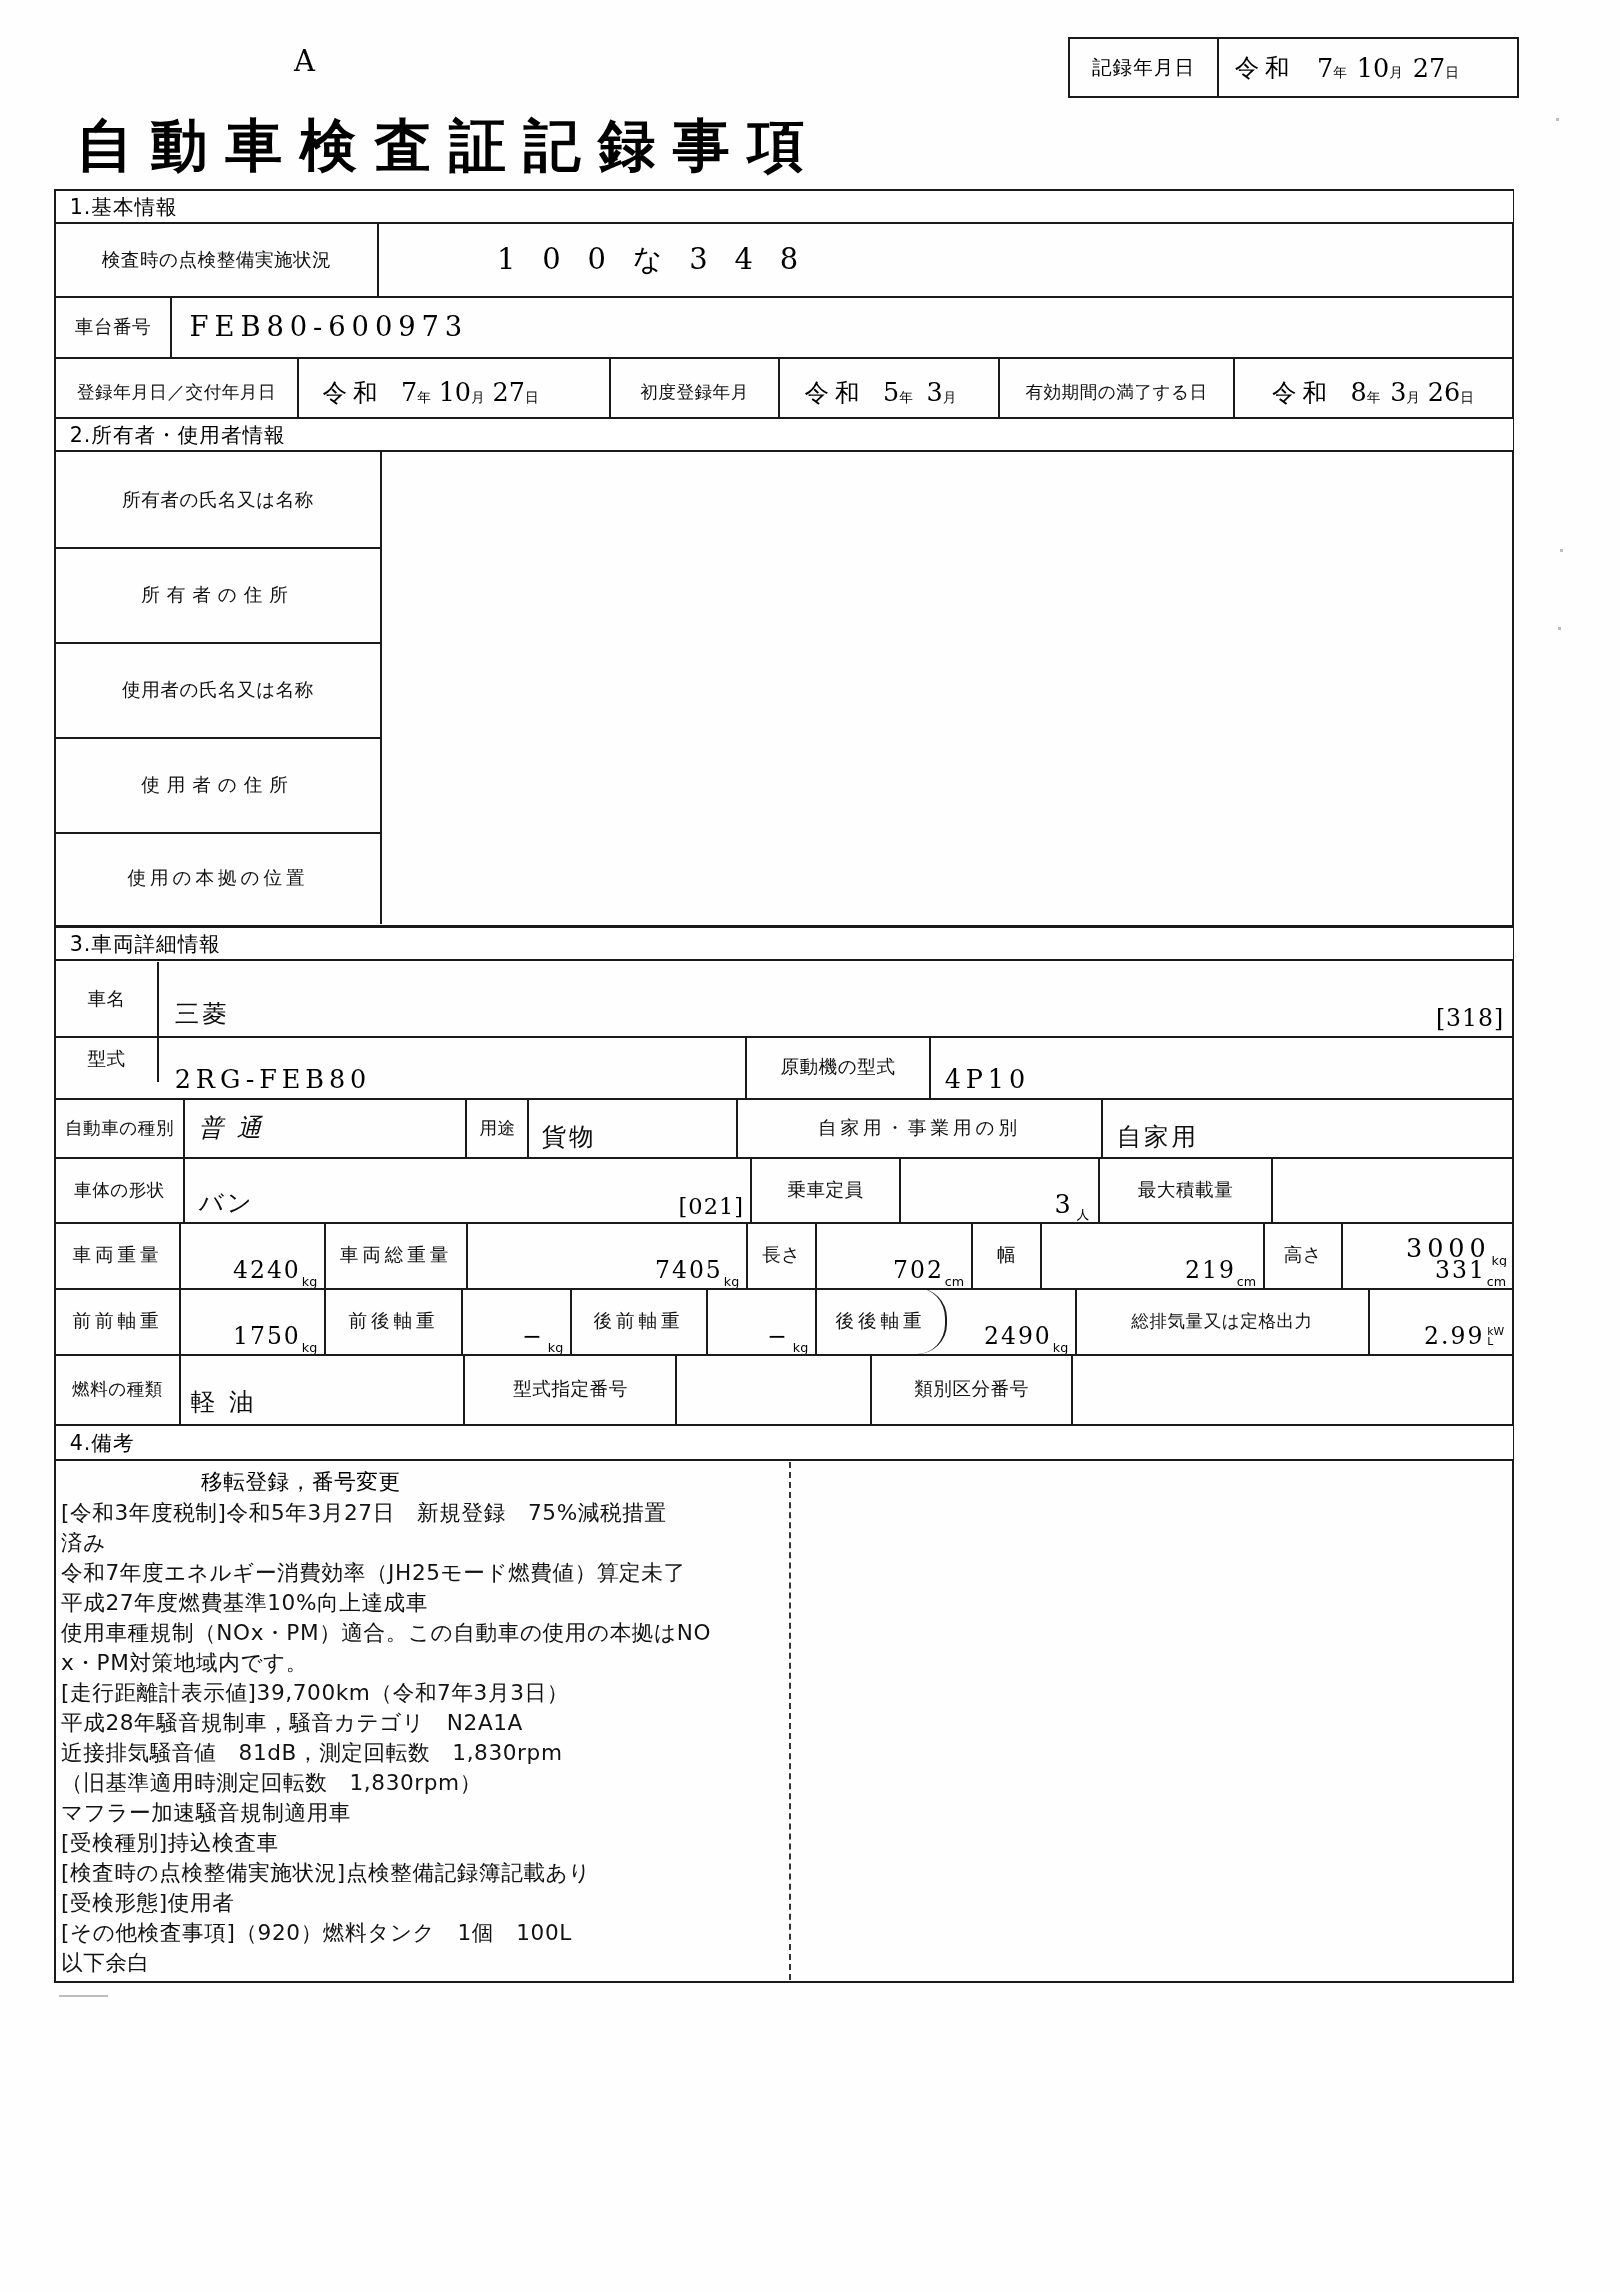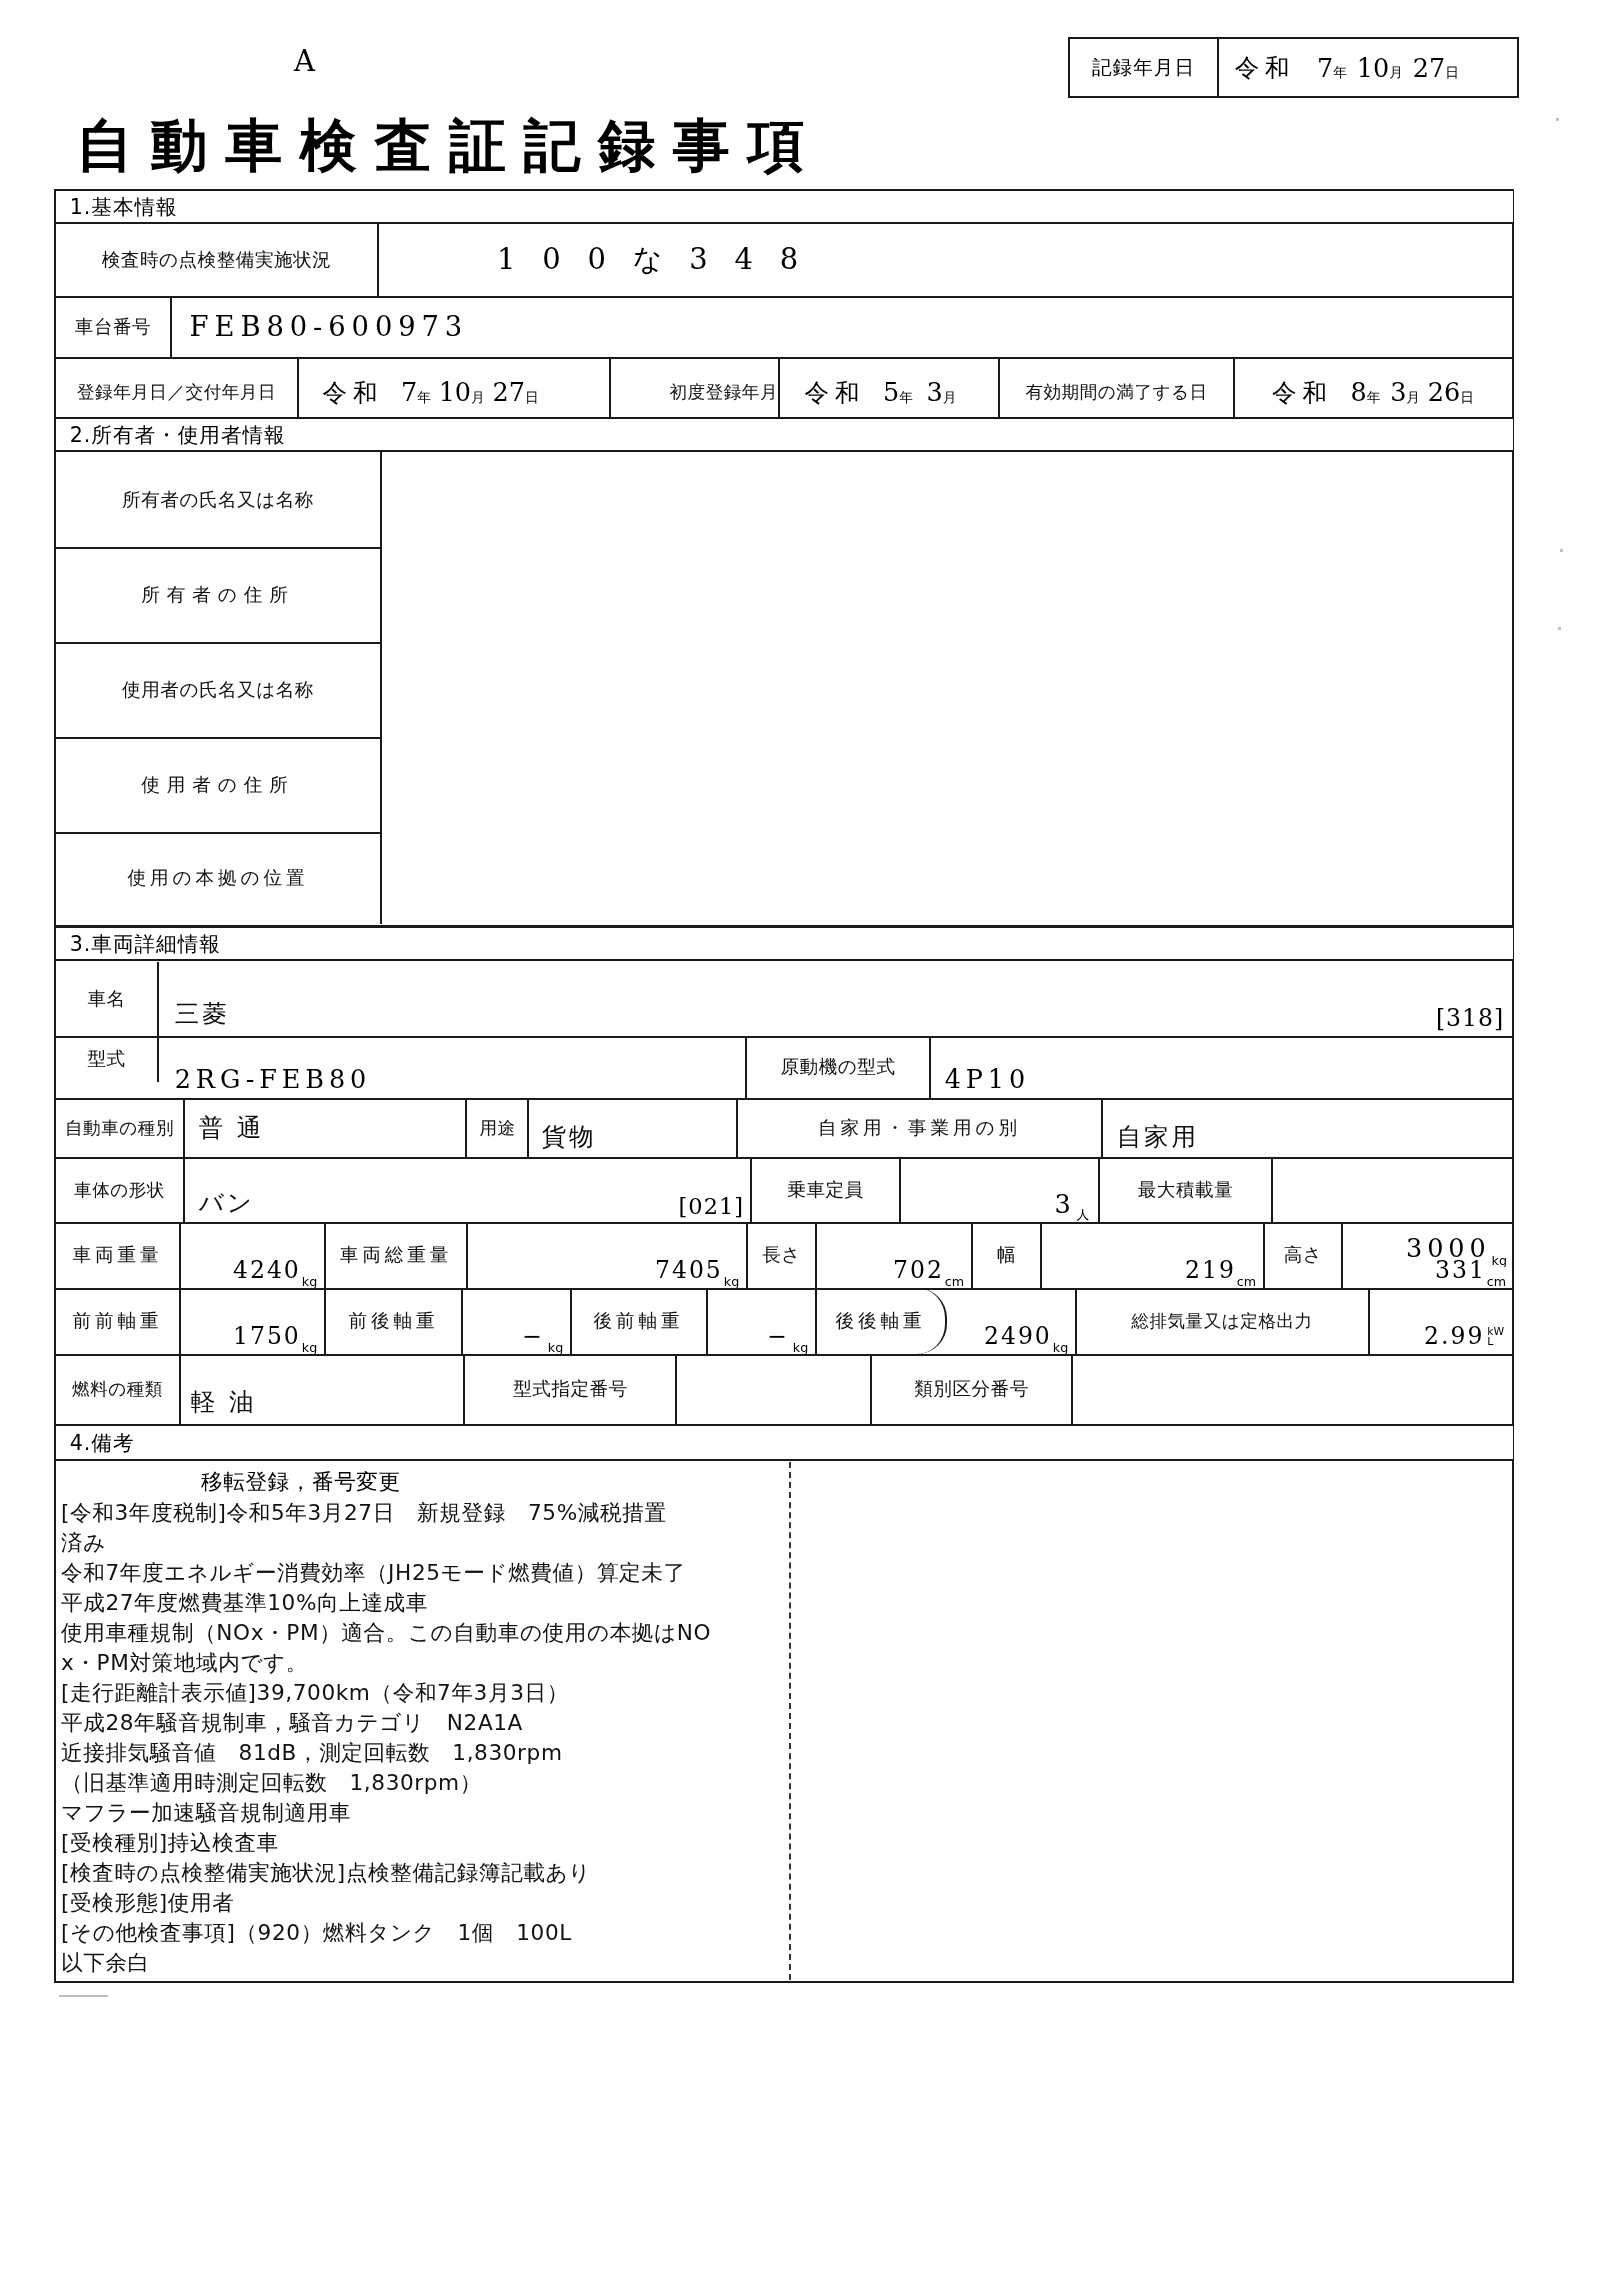--- a/index.html
+++ b/index.html
@@ -168,21 +168,21 @@
     </div>
   <div class="cell br" style="left:299px; top:357px; width:312px; height:70px; padding-left:23.5px;">
     <span class="era">令和</span>
     <span class="dnum" style="margin-left:17.6px">7</span>
     <span class="dsuf">年</span>
     <span class="dnum" style="margin-left:7.8px">10</span>
     <span class="dsuf">月</span>
     <span class="dnum" style="margin-left:7.8px">27</span>
     <span class="dsuf">日</span>
   </div>
-  <div class="cell center br" style="left:611px; top:357px; width:169px; height:70px;justify-content:flex-end;">
+  <div class="cell center br" style="left:611px; top:357px; width:169px; height:70px;">
       <span class="lbl" style="font-size:17.6px">初度登録年月</span>
     </div>
   <div class="cell br" style="left:779px; top:357px; width:221px; height:70px; padding-left:25.5px;">
     <span class="era">令和</span>
     <span class="dnum" style="margin-left:17.6px">5</span>
     <span class="dsuf">年</span>
     <span class="dnum" style="margin-left:13.7px">3</span>
     <span class="dsuf">月</span>
   </div>
   <div class="cell center br" style="left:1000px; top:357px; width:235px; height:70px;">
@@ -254,21 +254,21 @@
     <span class="lbl">原動機の型式</span>
     </div>
   <div class="cell" style="left:931px; top:1036px; width:581px; height:62px; padding-left:13.7px; align-items:flex-end; padding-bottom:3.9px;">
     <span class="val-num" style="font-size:25.5px; letter-spacing:4.9px;">4P10</span>
   </div>
   <div class="abs" style="left:56px; top:1098px; width:1457px; height:0; border-top:2px solid #1a1a1a;"></div>
 
   <div class="cell center br" style="left:56px; top:1098px; width:129px; height:59px;">
     <span class="lbl" style="font-size:17.6px">自動車の種別</span>
     </div>
-  <div class="cell br" style="left:185px; top:1098px; width:282px; height:59px; padding-left:13.7px;">
+  <div class="cell br" style="left:185px; top:1098px; width:282px; height:59px; padding-left:13.7px;font-style:italic;">
     <span class="val">普 通</span>
   </div>
   <div class="cell center br" style="left:468px; top:1098px; width:61px; height:59px;">
     <span class="lbl" style="font-size:17.6px">用途</span>
     </div>
   <div class="cell br" style="left:528px; top:1098px; width:210px; height:59px; padding-left:13.7px; align-items:flex-end; padding-bottom:3.9px;">
     <span class="val">貨物</span>
   </div>
   <div class="cell center br" style="left:738px; top:1098px; width:365px; height:59px;">
     <span class="lbl lbl-sp2">自家用・事業用の別</span>

